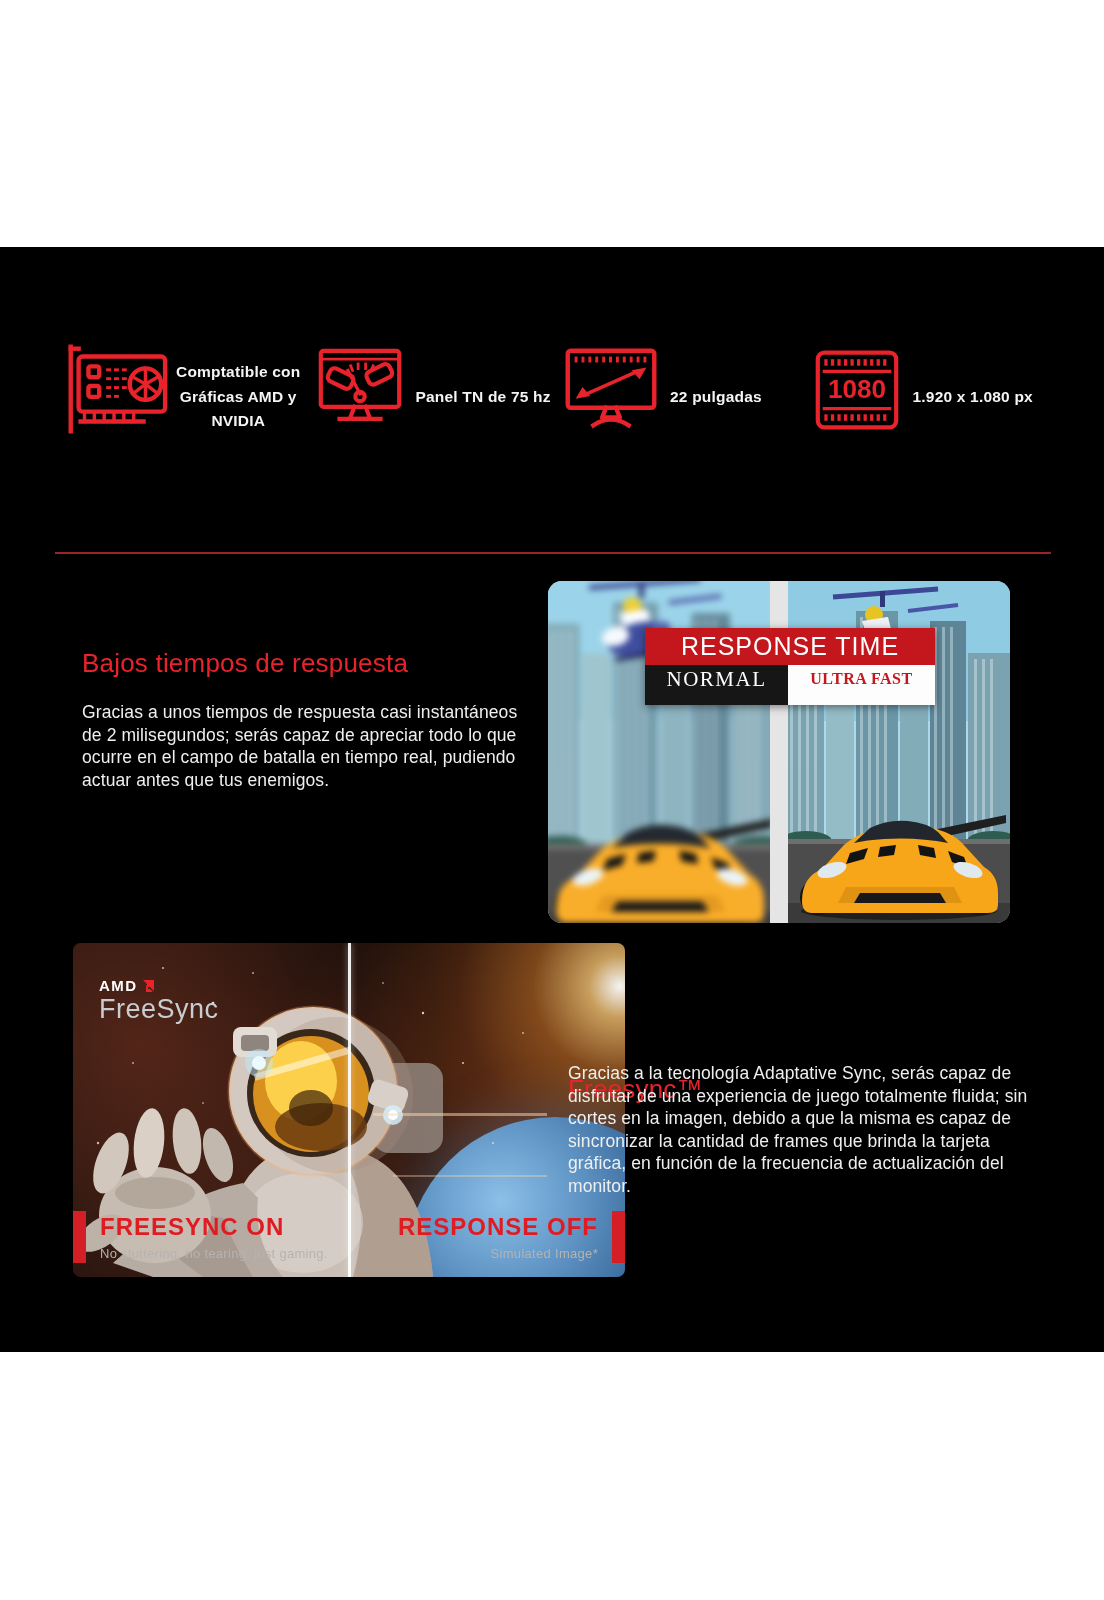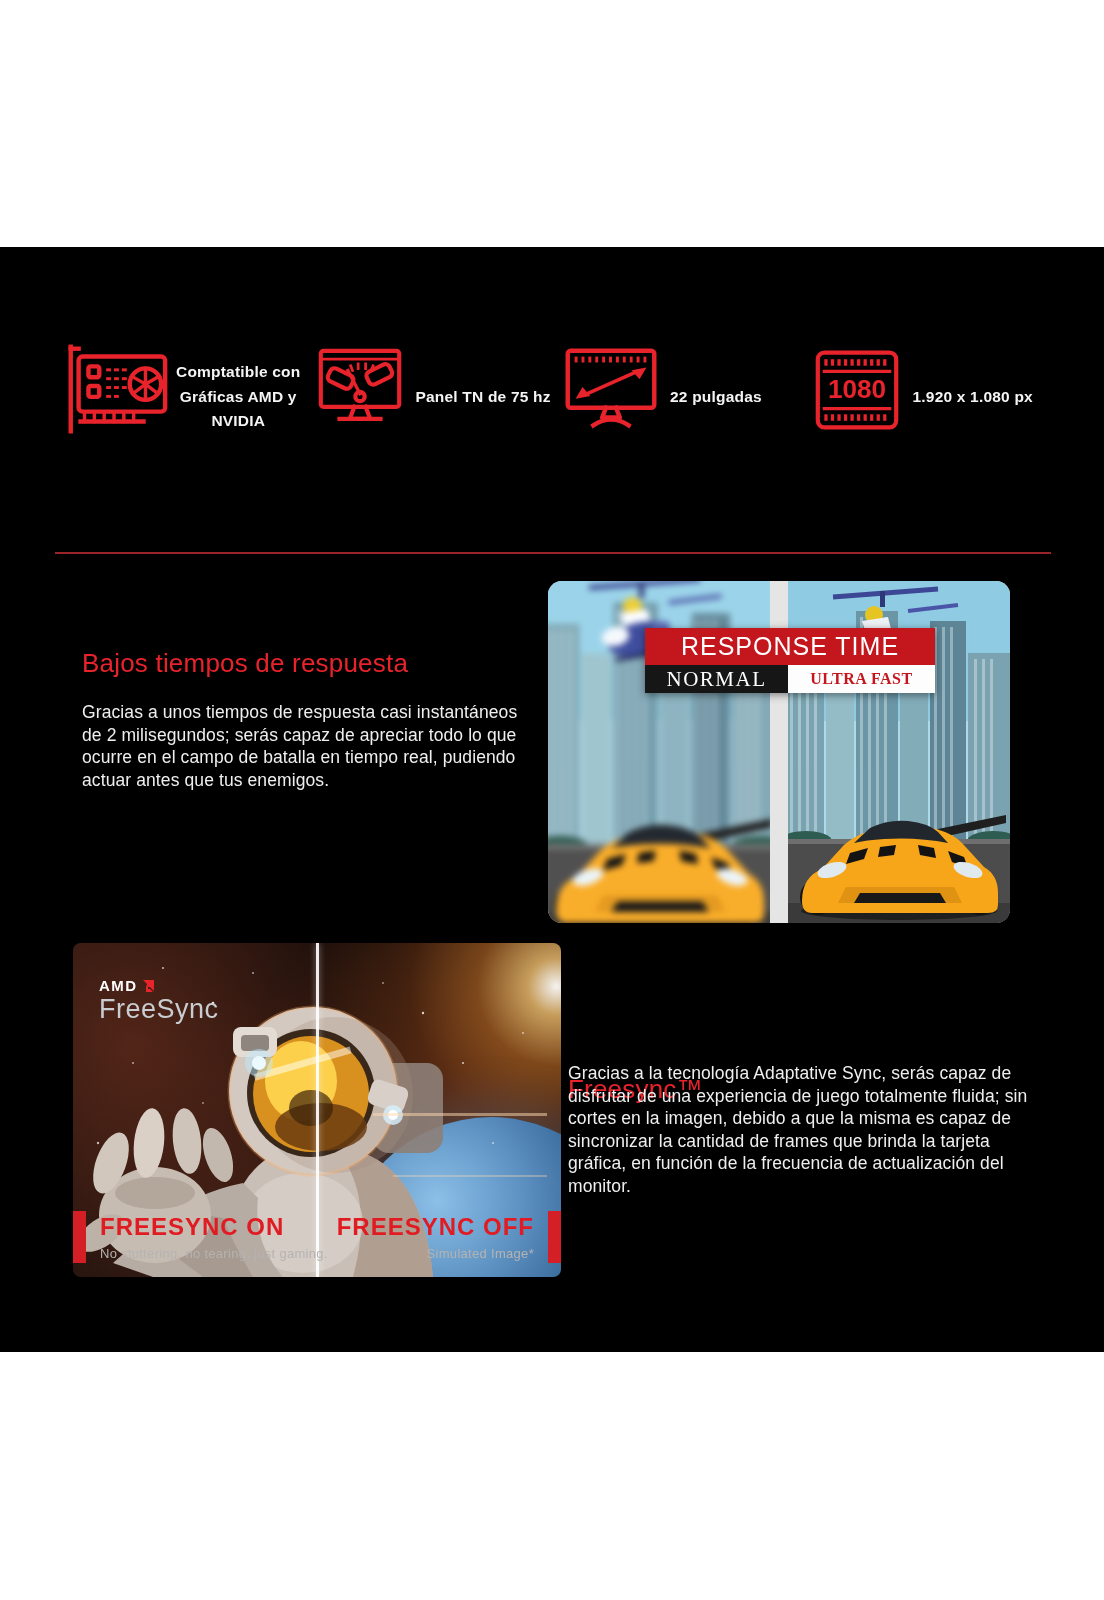--- a/index.html
+++ b/index.html
@@ -29,28 +29,28 @@
   .rt-image{position:absolute;left:548px;top:581px;width:462px;height:342px;border-radius:14px;
             background:#e5e5e5;overflow:hidden;}
   .rt-half{position:absolute;top:0;height:342px;width:222px;overflow:hidden;}
   .rt-left{left:0;}
   .rt-right{right:0;}
   .rt-scene{display:block;width:222px;height:342px;}
   .rt-left .rt-scene{filter:blur(3px) brightness(1.05) saturate(.9);transform:scale(1.06);}
   .rt-banner{position:absolute;left:97px;top:47px;width:290px;box-shadow:0 2px 8px rgba(0,0,0,.45);}
   .rt-banner-title{height:37px;line-height:37px;background:#c4161d;color:#ffffff;text-align:center;
                    font-size:25px;font-weight:500;letter-spacing:1px;}
-  .rt-banner-row{display:flex;height:28px;}
+  .rt-banner-row{display:flex;height:40px;}
   .rt-mode-normal{width:143px;background:#161616;color:#ffffff;font-family:"Liberation Serif",serif;
                   font-size:21px;line-height:28px;text-align:center;letter-spacing:1.5px;}
   .rt-mode-ultra{flex:1;background:#fdfdfd;color:#c4161d;font-family:"Liberation Serif",serif;
                  font-weight:bold;font-size:16px;line-height:28px;text-align:center;letter-spacing:.5px;}
 
   
-  .fs-image{position:absolute;left:73px;top:943px;width:488px;height:334px;border-radius:8px;
+  .fs-image{position:absolute;left:73px;top:943px;width:552px;height:334px;border-radius:8px;
             overflow:hidden;background:#140d0a;}
   .fs-bg{position:absolute;inset:0;background:
      radial-gradient(circle at 99% 13%, rgba(255,255,255,.95), rgba(255,205,120,.75) 5%, rgba(255,150,50,.4) 14%, rgba(255,120,40,.15) 26%, transparent 42%),
      radial-gradient(circle at 80% 45%, rgba(200,90,40,.25), transparent 50%),
      radial-gradient(circle at 12% 30%, rgba(130,55,35,.55), transparent 55%),
      radial-gradient(circle at 40% 90%, rgba(100,45,28,.45), transparent 60%),
      linear-gradient(90deg,#1a100c,#120b08 55%,#0c0706);}
   .fs-earth{position:absolute;right:-80px;bottom:-140px;width:300px;height:300px;border-radius:50%;
      background:radial-gradient(circle at 32% 28%, #8cc0e8 0%, #5b8fc0 30%, #2c5c8e 58%, #16344f 80%, #0c1f30 100%);
      box-shadow:0 0 50px 10px rgba(110,170,230,.25);}
@@ -387,20 +387,20 @@
       </div>
       <div class="fs-logo-name">FreeSync</div>
     </div>
     <div class="fs-bar fs-bar-left"></div>
     <div class="fs-bar fs-bar-right"></div>
     <div class="fs-on">
       <div class="fs-label">FREESYNC ON</div>
       <div class="fs-sub">No stuttering, no tearing, just gaming.</div>
     </div>
     <div class="fs-off">
-      <div class="fs-label">FREESYNC OFF</div>
+      <div class="fs-label">RESPONSE OFF</div>
       <div class="fs-sub">Simulated Image*</div>
     </div>
   </div>
 
   <h2 class="heading h-freesync">Freesync™</h2>
   <p class="body-text p-freesync">Gracias a la tecnología Adaptative Sync, serás capaz de disfrutar de una experiencia de juego totalmente fluida; sin cortes en la imagen, debido a que la misma es capaz de sincronizar la cantidad de frames que brinda la tarjeta gráfica, en función de la frecuencia de actualización del monitor.</p>
 </div>
 
 </body></html>

